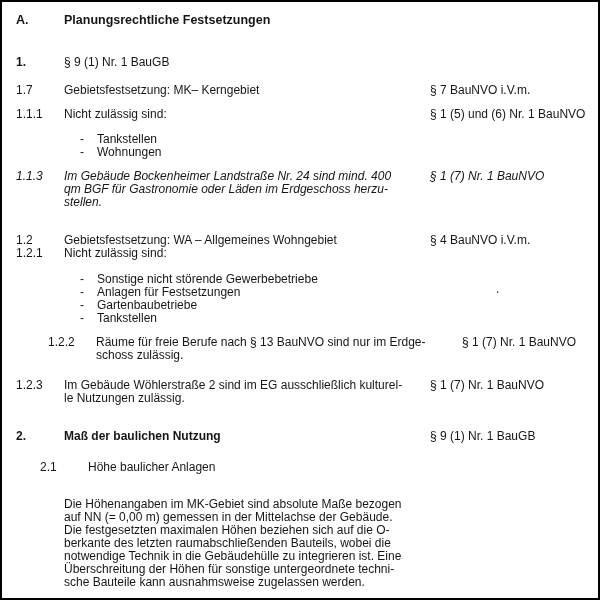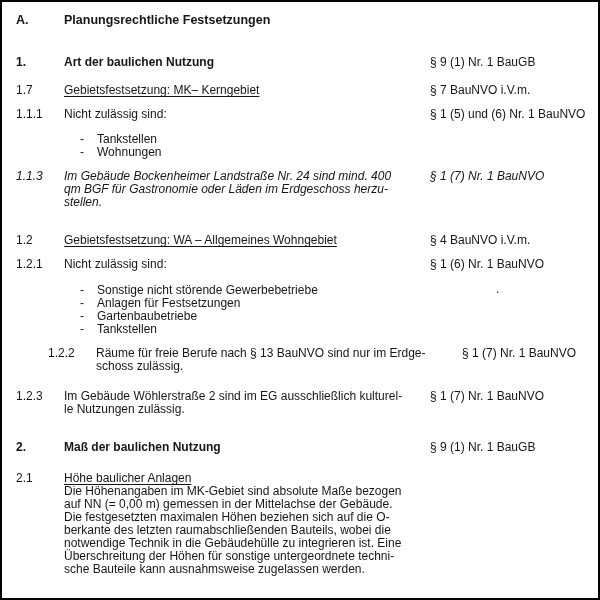--- a/index.html
+++ b/index.html
@@ -28,38 +28,38 @@
     display: grid;
     grid-template-columns: 48px 366px 1fr;
     padding-left: 14px;
     padding-right: 6px;
     align-items: start;
   }
   .col-num { white-space: nowrap; }
   .col-text { }
   .col-ref { white-space: nowrap; padding-top: 0; }
   .bold { font-weight: bold; }
-  .underline { text-decoration: underline; text-underline-offset: 2px; }
+  .underline { text-underline-offset: 2px; }
   .multiline { white-space: pre-line; text-align: justify; }
   .heading-row { font-size: 12.5px; line-height: 14px; }
 
   .m-title   { margin-top: 0; }
   .m-c1      { margin-top: 29px; }
   .m-c1_1    { margin-top: 15px; }
   .m-c1_1_1  { margin-top: 11px; }
   .m-list1   { margin-top: 12px; }
   .m-c1_1_3  { margin-top: 11px; font-style: italic; }
   .m-c1_2    { margin-top: 25px; }
-  .m-c1_2_1  { margin-top: 11px; }
+  .m-c1_2_1  { }
   .m-list2   { margin-top: 13px; }
   .m-c1_2_2  { margin-top: 11px; margin-left: 32px; }
   .m-c1_2_3  { margin-top: 17px; }
   .m-c2      { margin-top: 25px; }
-  .m-c2_1    { margin-top: 18px; }
-  .m-c2_1b   { margin-top: 0; }
+  .m-c2_1    { margin-top: 18px; margin-left: 24px; }
+  .m-c2_1b   { margin-top: 24px; }
 
   .bullet { display: flex; padding-left: 16px; }
   .bullet .dash { display: inline-block; width: 17px; flex: 0 0 17px; }
 
   .artifact-dot {
     position: absolute;
     left: 494px;
     top: 281px;
     font-size: 12px;
     color: #161616;
@@ -72,21 +72,20 @@
   <div class="doc">
 
     <div class="row heading-row m-title">
       <div class="col-num bold">A.</div>
       <div class="col-text bold">Planungsrechtliche Festsetzungen</div>
       <div class="col-ref"></div>
     </div>
 
     <div class="row m-c1">
       <div class="col-num bold">1.</div>
-      <div class="col-text bold">Art der baulichen Nutzung</div>
       <div class="col-ref">§ 9 (1) Nr. 1 BauGB</div>
     </div>
 
     <div class="row m-c1_1">
       <div class="col-num">1.7</div>
       <div class="col-text underline">Gebietsfestsetzung: MK– Kerngebiet</div>
       <div class="col-ref">§ 7 BauNVO i.V.m.</div>
     </div>
 
     <div class="row m-c1_1_1">
@@ -120,21 +119,20 @@
 
     <div class="row m-c1_2">
       <div class="col-num">1.2</div>
       <div class="col-text underline">Gebietsfestsetzung: WA – Allgemeines Wohngebiet</div>
       <div class="col-ref">§ 4 BauNVO i.V.m.</div>
     </div>
 
     <div class="row m-c1_2_1">
       <div class="col-num">1.2.1</div>
       <div class="col-text">Nicht zulässig sind:</div>
-      <div class="col-ref">§ 1 (6) Nr. 1 BauNVO</div>
     </div>
 
     <div class="row m-list2">
       <div class="col-num"></div>
       <div class="col-text">
         <div class="bullet">
           <span class="dash">-</span>
           <span>Sonstige nicht störende Gewerbebetriebe</span>
         </div>
         <div class="bullet">

